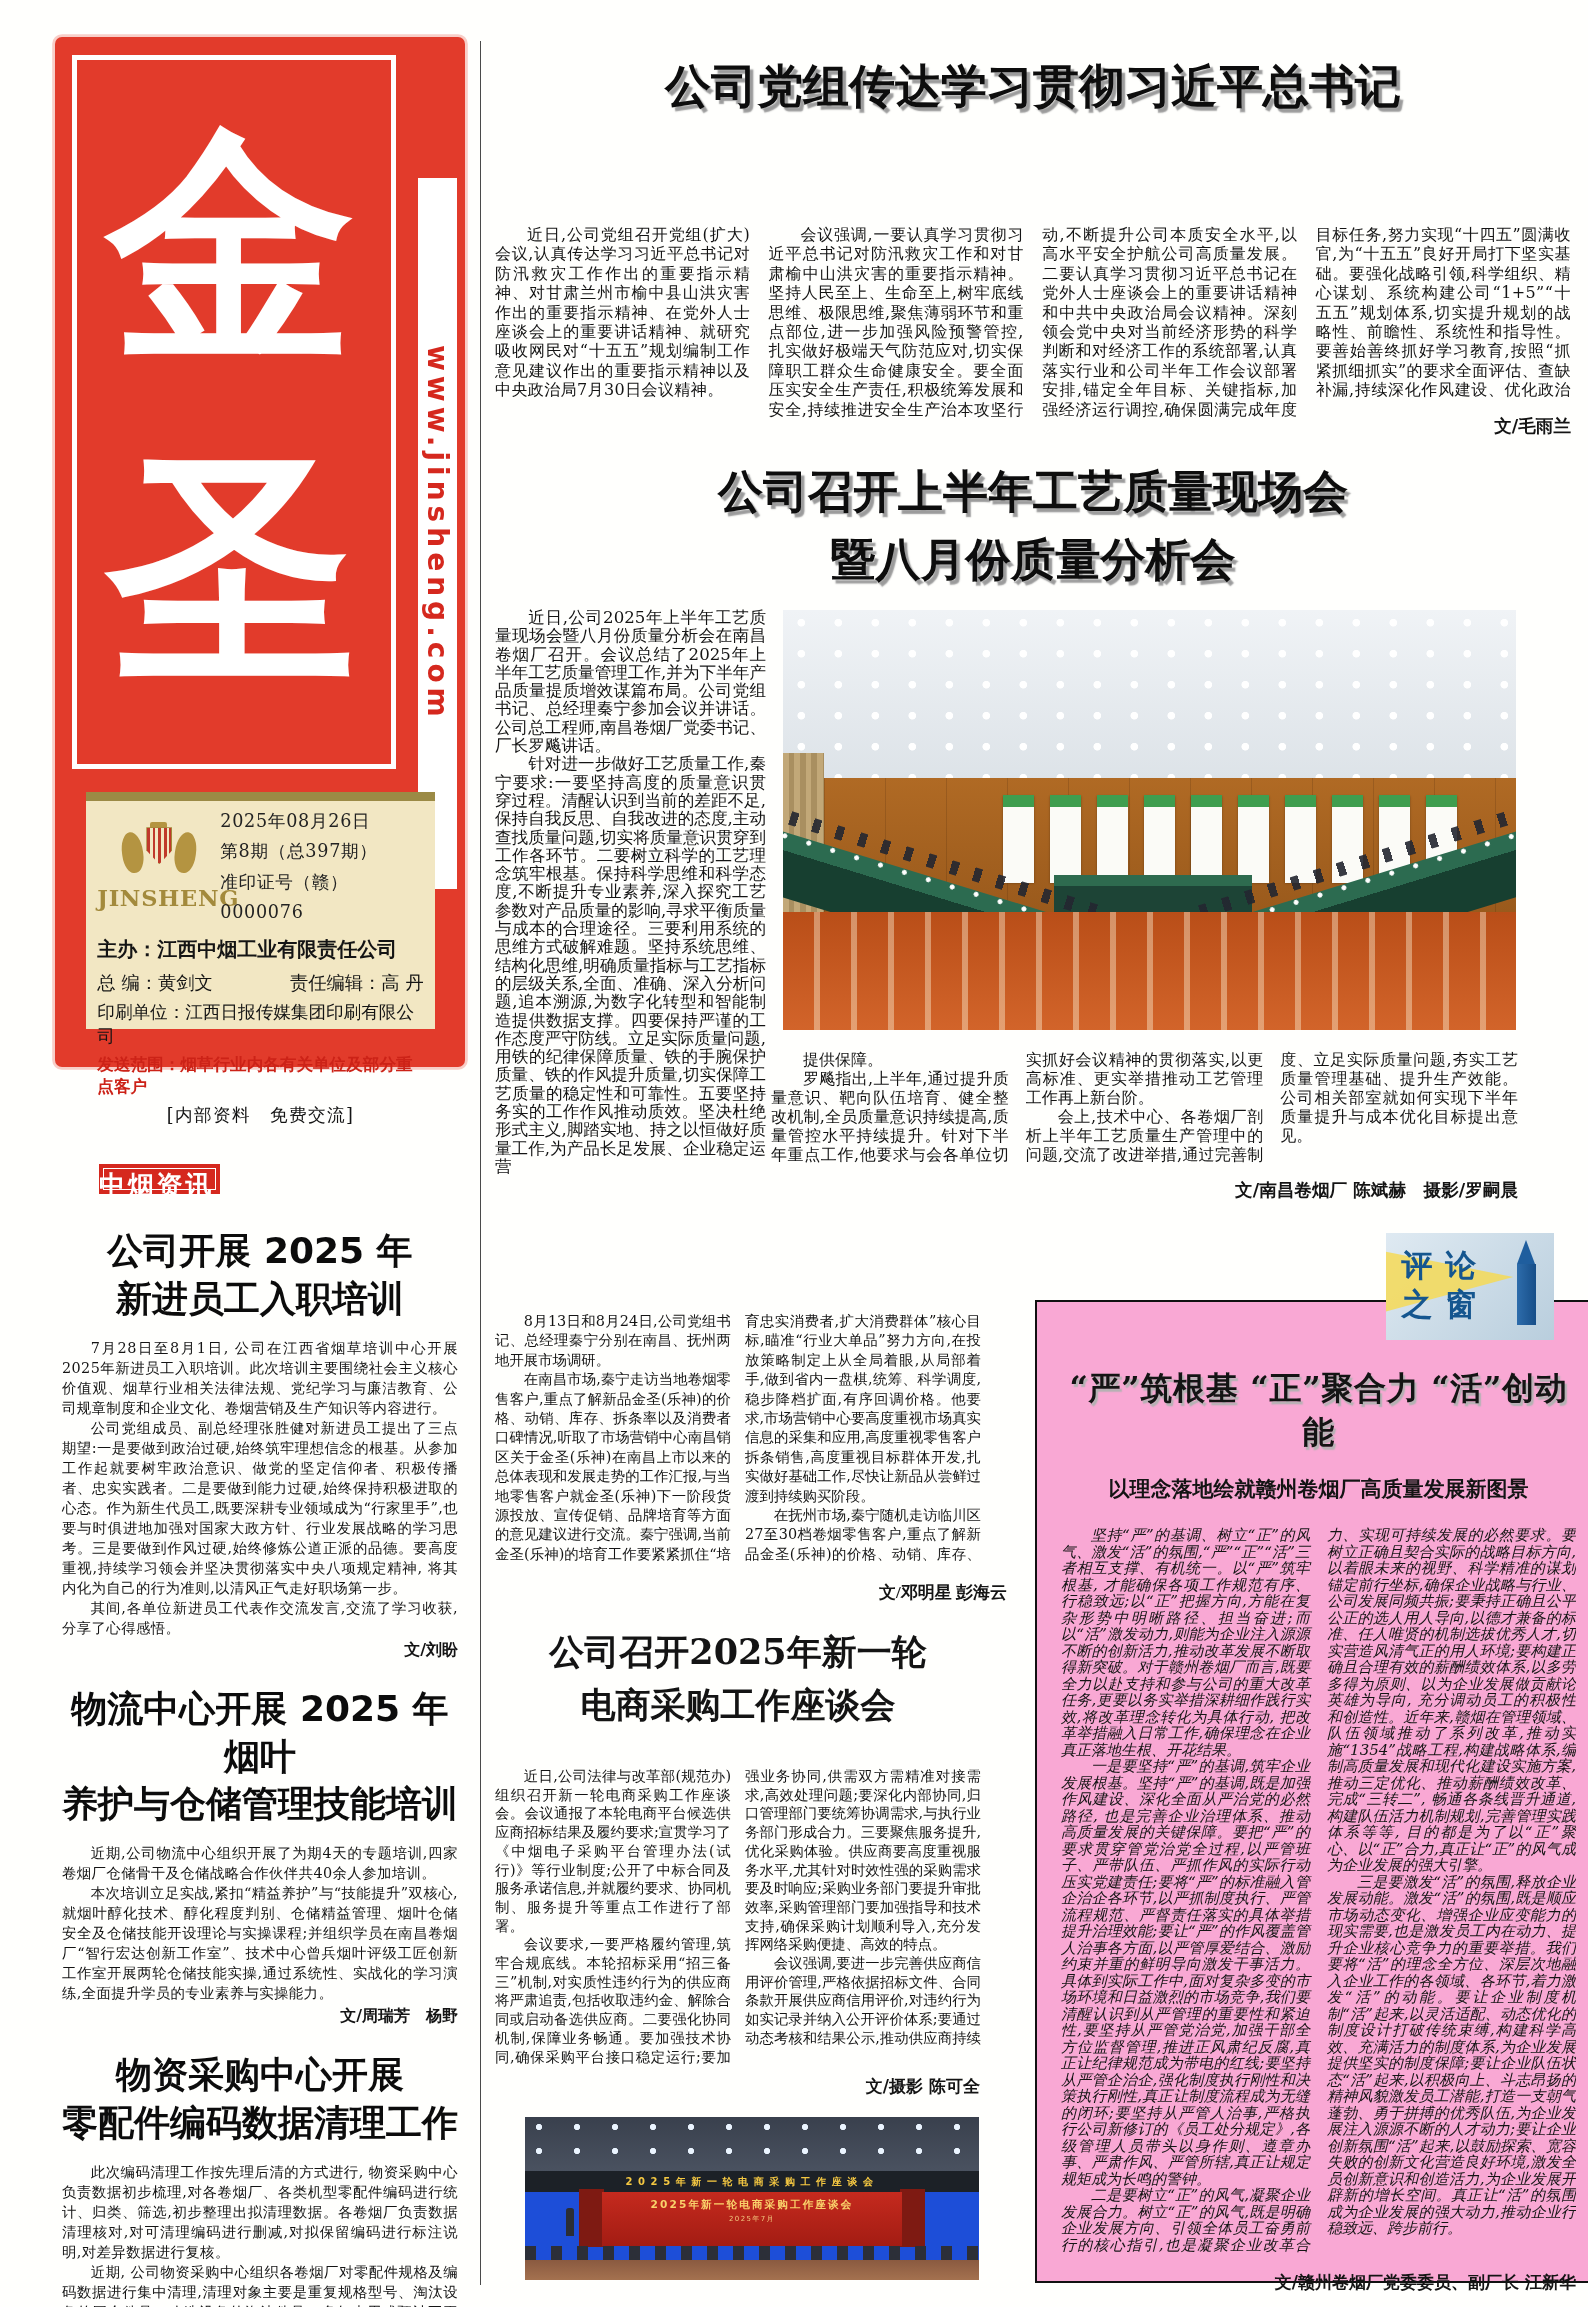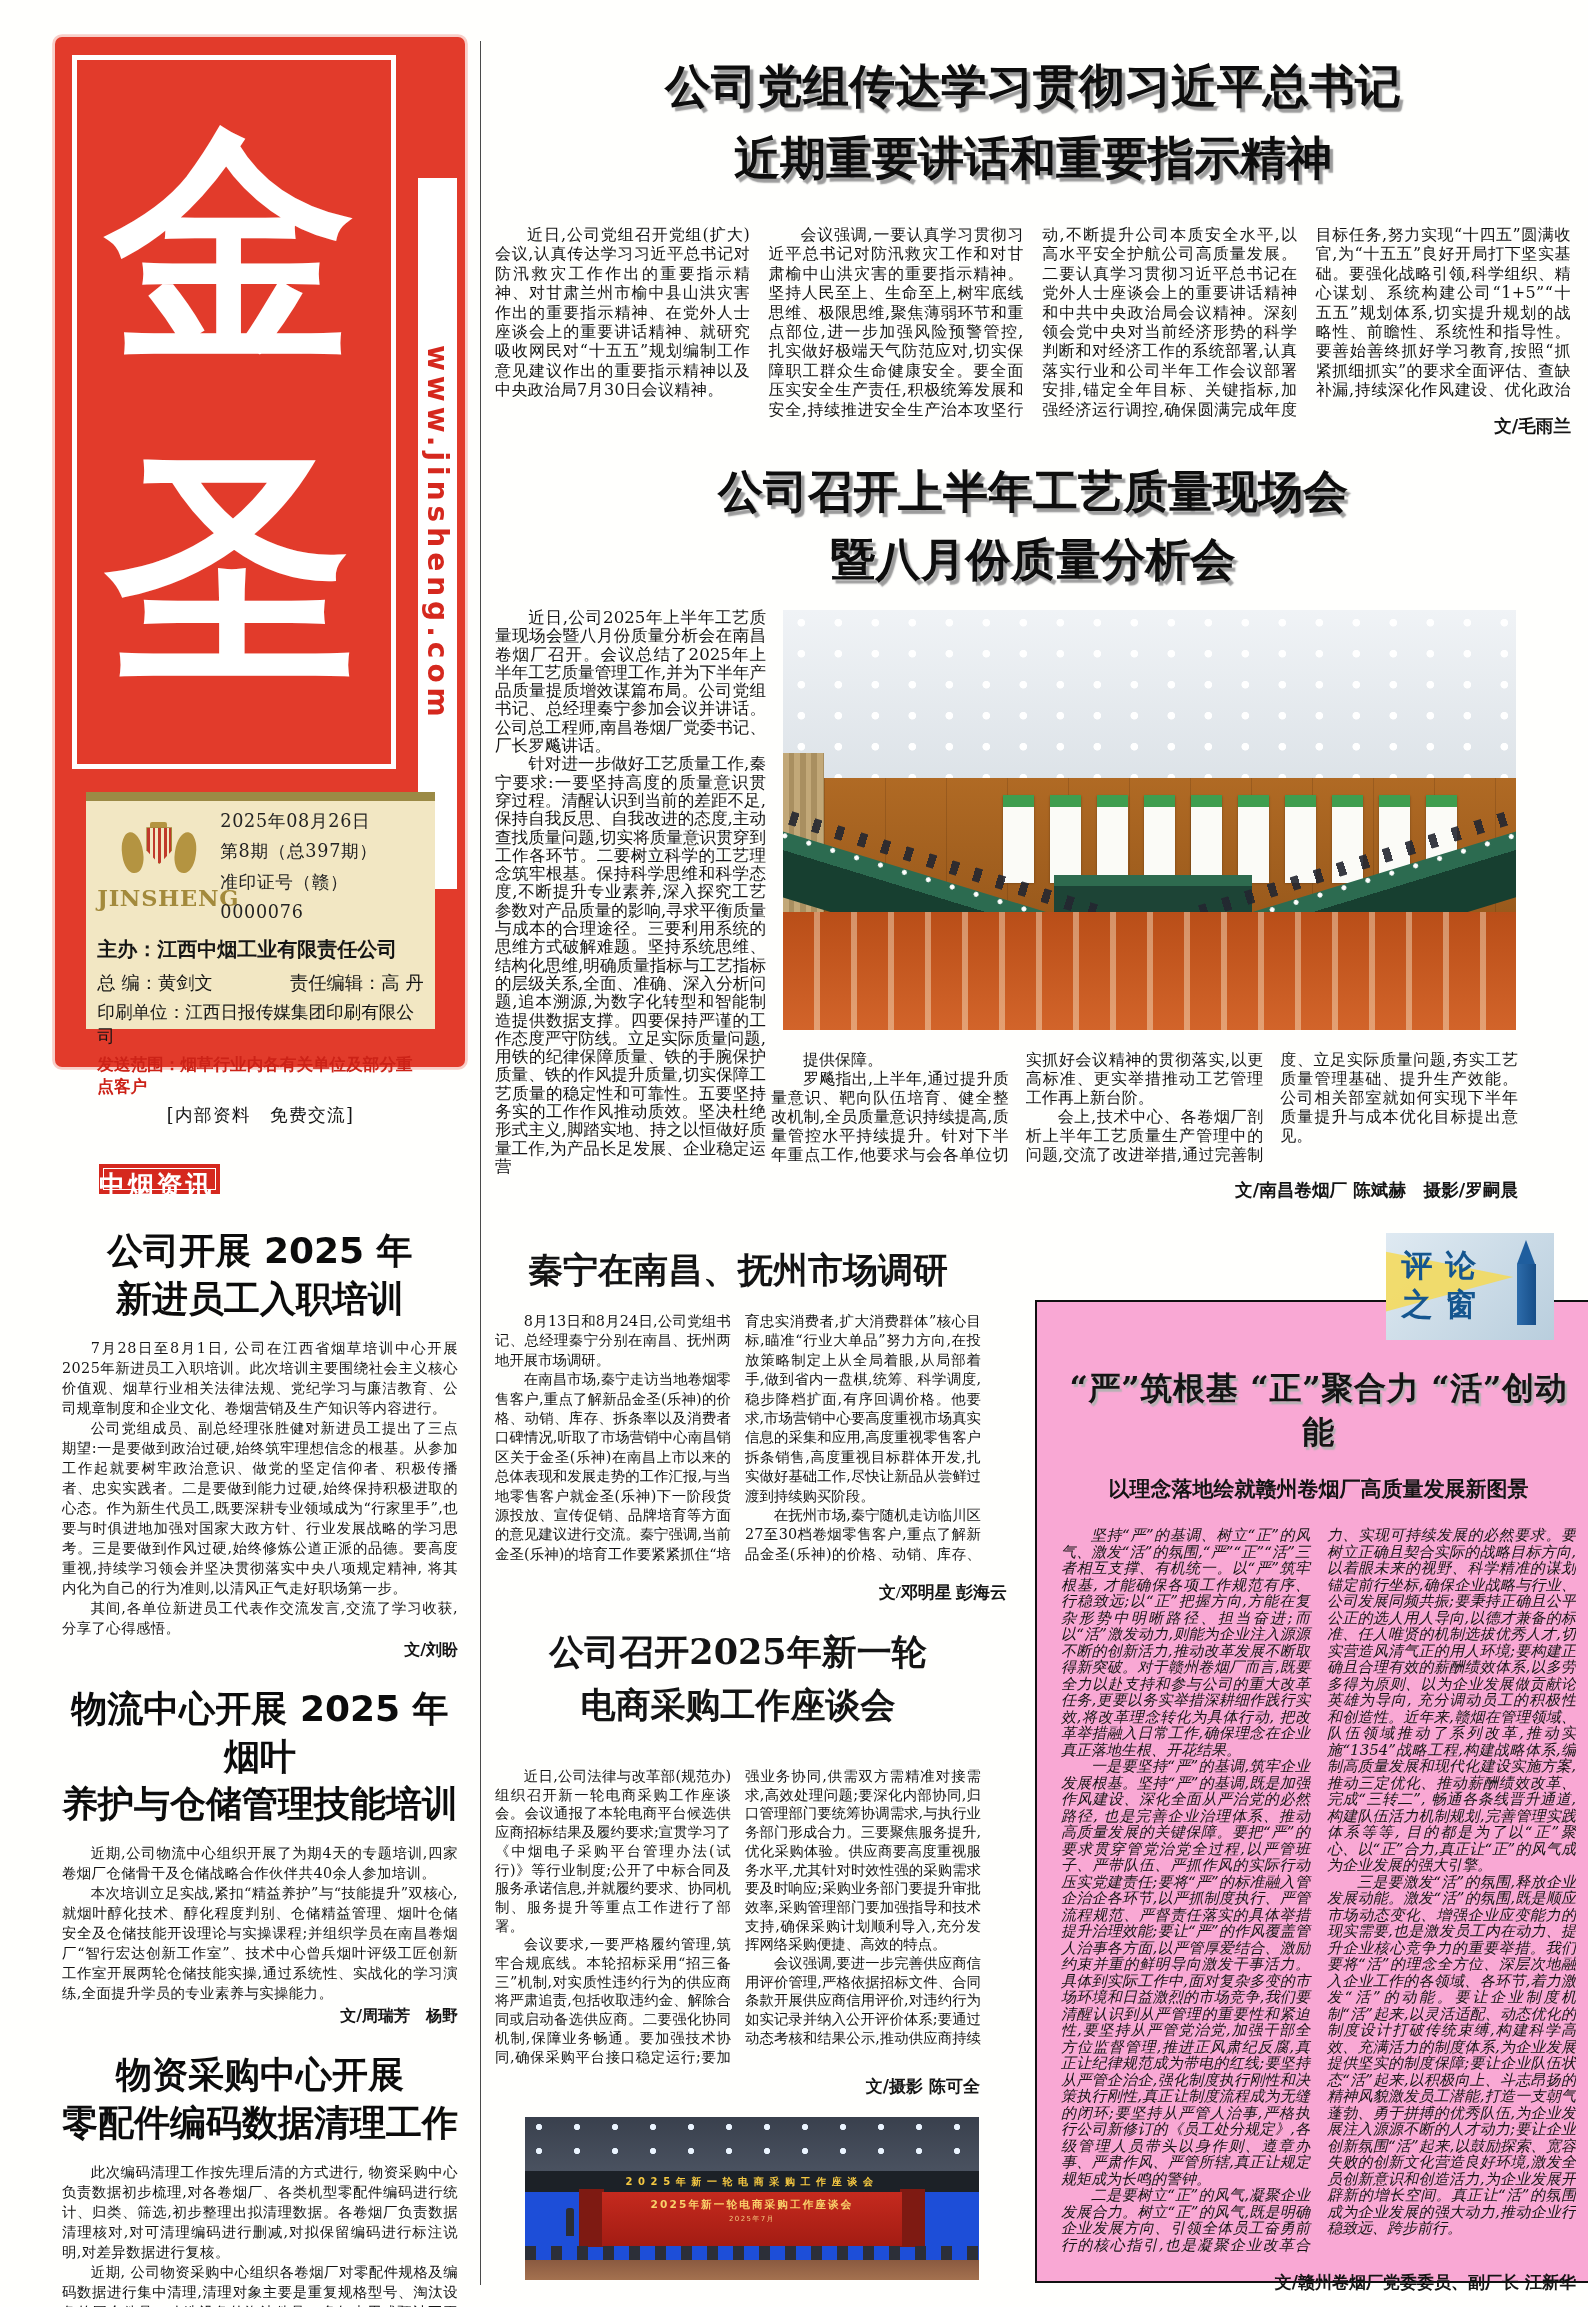--- a/index.html
+++ b/index.html
@@ -200,21 +200,20 @@
         <div class="dist-line">发送范围：烟草行业内各有关单位及部分重点客户</div>
         <div class="note-line">[内部资料　免费交流]</div>
       </div>
     </div>
   </div>
 
   <div class="abs vdiv"></div>
 
   <div class="abs bigh h1">
     <div>公司党组传达学习贯彻习近平总书记</div>
-    <div>近期重要讲话和重要指示精神</div>
   </div>
   <div class="abs a1body jt">
       <p class="para">近日,公司党组召开党组(扩大)会议,认真传达学习习近平总书记对防汛救灾工作作出的重要指示精神、对甘肃兰州市榆中县山洪灾害作出的重要指示精神、在党外人士座谈会上的重要讲话精神、就研究吸收网民对“十五五”规划编制工作意见建议作出的重要指示精神以及中央政治局7月30日会议精神。</p>
       <p class="para">会议强调,一要认真学习贯彻习近平总书记对防汛救灾工作和对甘肃榆中山洪灾害的重要指示精神。坚持人民至上、生命至上,树牢底线思维、极限思维,聚焦薄弱环节和重点部位,进一步加强风险预警管控,扎实做好极端天气防范应对,切实保障职工群众生命健康安全。要全面压实安全生产责任,积极统筹发展和安全,持续推进安全生产治本攻坚行动,不断提升公司本质安全水平,以高水平安全护航公司高质量发展。二要认真学习贯彻习近平总书记在党外人士座谈会上的重要讲话精神和中共中央政治局会议精神。深刻领会党中央对当前经济形势的科学判断和对经济工作的系统部署,认真落实行业和公司半年工作会议部署安排,锚定全年目标、关键指标,加强经济运行调控,确保圆满完成年度目标任务,努力实现“十四五”圆满收官,为“十五五”良好开局打下坚实基础。要强化战略引领,科学组织、精心谋划、系统构建公司“1+5”“十五五”规划体系,切实提升规划的战略性、前瞻性、系统性和指导性。要善始善终抓好学习教育,按照“抓紧抓细抓实”的要求全面评估、查缺补漏,持续深化作风建设、优化政治生态、树立正确政绩观,推动学习教育走深走实、见行见效。</p>
     </div>
   <div class="abs byline a1by">文/毛雨兰</div>
 
   <div class="abs bigh h2">
     <div>公司召开上半年工艺质量现场会</div>
     <div>暨八月份质量分析会</div>
@@ -290,21 +289,20 @@
       </div>
       <div class="railbody jt">
           <p class="para">此次编码清理工作按先理后清的方式进行, 物资采购中心负责数据初步梳理,对各卷烟厂、各类机型零配件编码进行统计、归类、筛选,初步整理出拟清理数据。各卷烟厂负责数据清理核对,对可清理编码进行删减,对拟保留编码进行标注说明,对差异数据进行复核。</p>
           <p class="para">近期, 公司物资采购中心组织各卷烟厂对零配件规格及编码数据进行集中清理,清理对象主要是重复规格型号、淘汰设备的冗余件号、改造设备的淘汰件号、多年未用或预计不再采购的规格型号、无库存的非常规件(返修件)等数据。</p>
           <p class="para">通过此次编码清理工作,总计清理冗余数据29288条,其中烟机专用编码14205条, 通用配件编码15083条, 编码总数由55284条减少为25996条,进一步优化了基础数据,提高零配件采购平台运行效率。</p>
         </div>
 
     </div>
   </div>
 
-  <div class="abs h3">秦宁在南昌、抚州市场调研</div>
   <div class="abs a3body jt">
       <p class="para">8月13日和8月24日,公司党组书记、总经理秦宁分别在南昌、抚州两地开展市场调研。</p>
       <p class="para">在南昌市场,秦宁走访当地卷烟零售客户,重点了解新品金圣(乐神)的价格、动销、库存、拆条率以及消费者口碑情况,听取了市场营销中心南昌销区关于金圣(乐神)在南昌上市以来的总体表现和发展走势的工作汇报,与当地零售客户就金圣(乐神)下一阶段货源投放、宣传促销、品牌培育等方面的意见建议进行交流。秦宁强调,当前金圣(乐神)的培育工作要紧紧抓住“培育忠实消费者,扩大消费群体”核心目标,瞄准“行业大单品”努力方向,在投放策略制定上从全局着眼,从局部着手,做到省内一盘棋,统筹、科学调度,稳步降档扩面,有序回调价格。他要求,市场营销中心要高度重视市场真实信息的采集和应用,高度重视零售客户拆条销售,高度重视目标群体开发,扎实做好基础工作,尽快让新品从尝鲜过渡到持续购买阶段。</p>
       <p class="para">在抚州市场,秦宁随机走访临川区27至30档卷烟零售客户,重点了解新品金圣(乐神)的价格、动销、库存、上柜率、回购率以及降档扩面后的市场表现情况,并听取零售客户对下步金圣(乐神)投放的意见建议。秦宁强调,当前要紧紧抓住“圈层营销、消费培育、终端陈列、线上引流”等基础工作,扩大消费知晓面,提升消费知晓度,在投放策略上再细化,在降档扩面上再深究。</p>
     </div>
   <div class="abs byline a3by">文/邓明星 彭海云</div>
 
   <div class="abs h4">
     <div>公司召开2025年新一轮</div>
     <div>电商采购工作座谈会</div>

